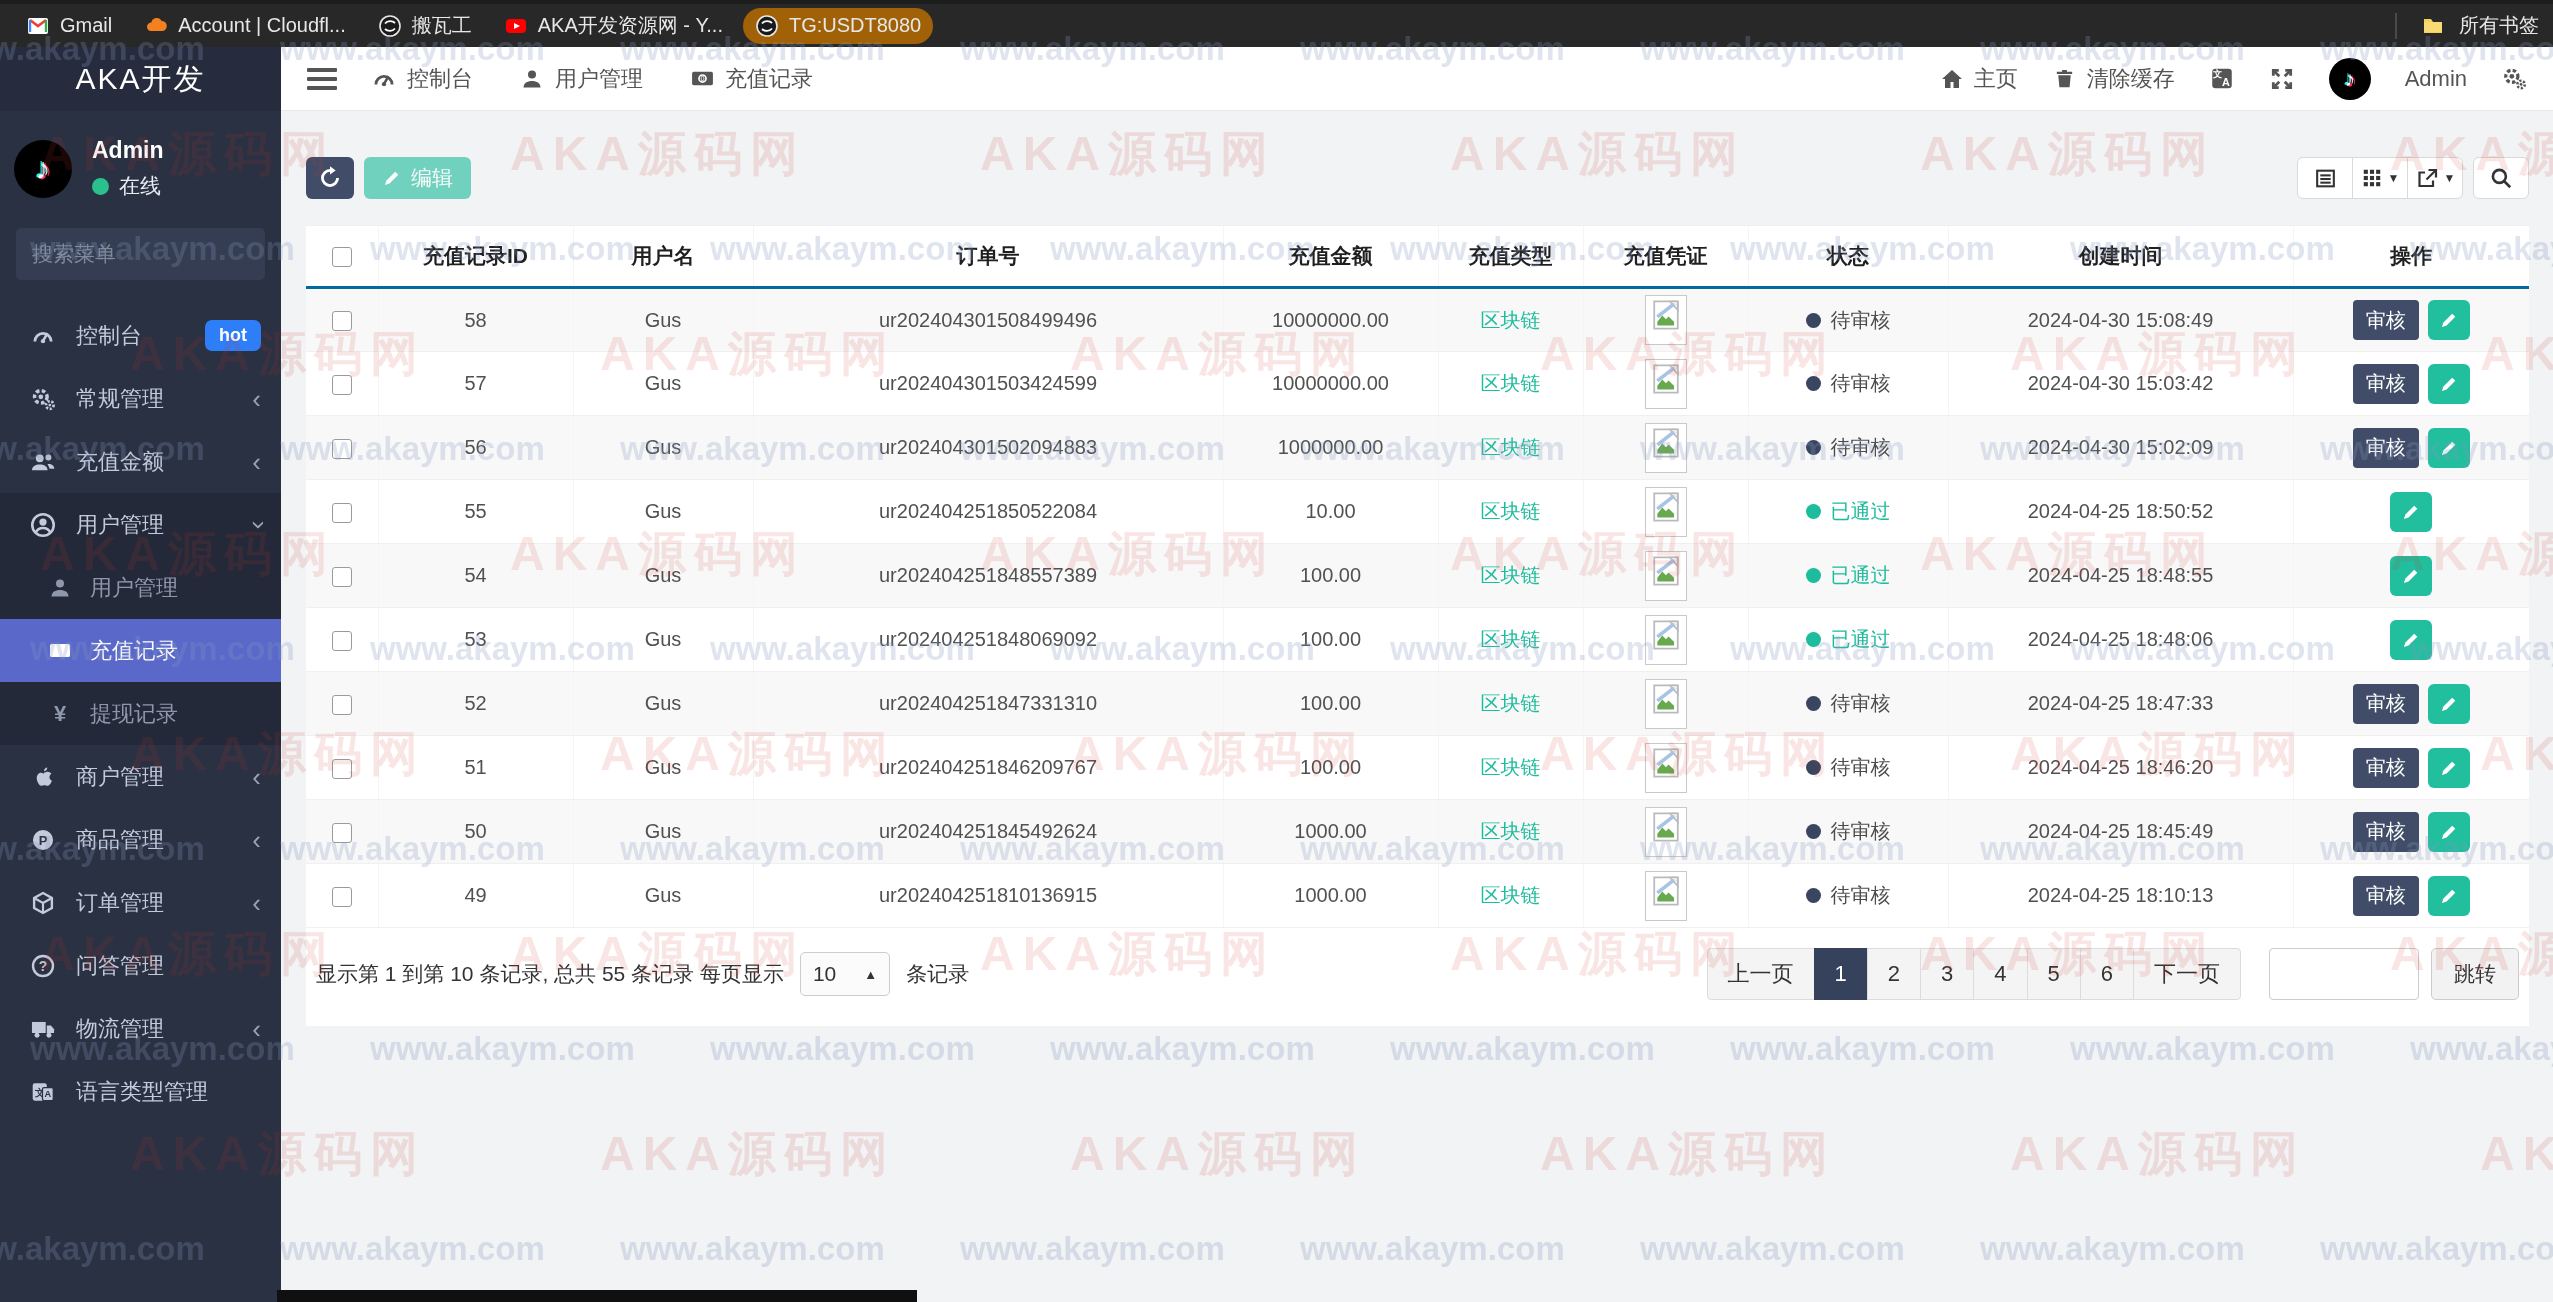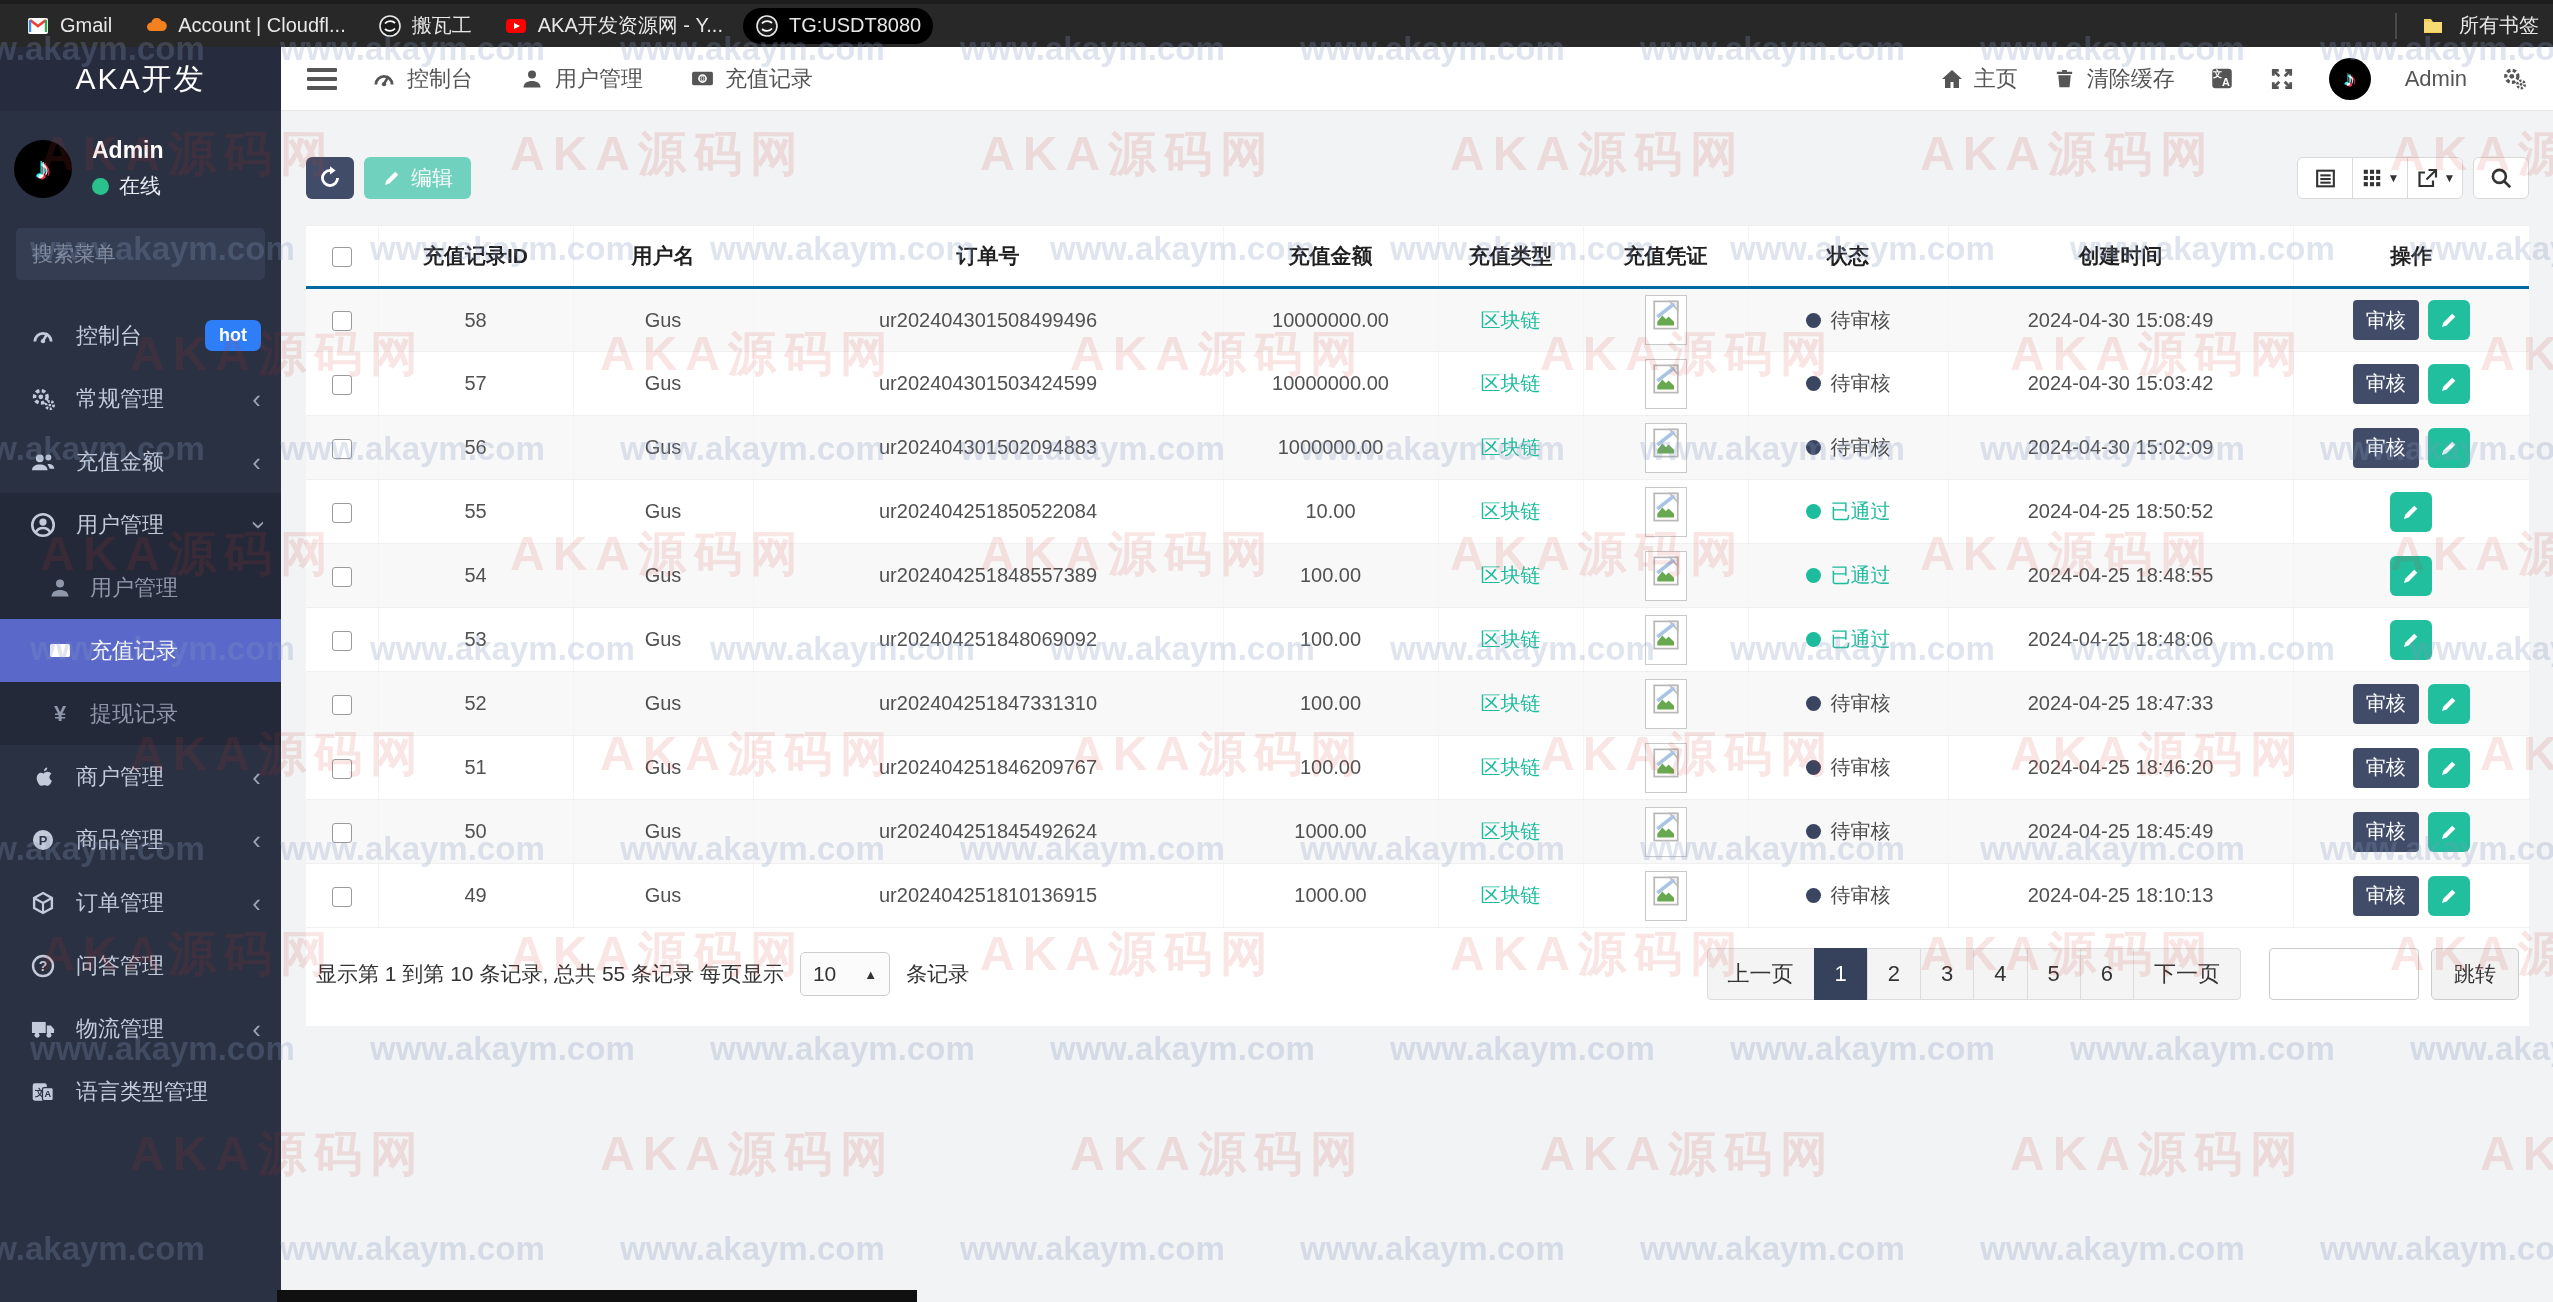--- a/index.html
+++ b/index.html
@@ -2,21 +2,21 @@
 <html><head>
 <meta charset="utf-8">
 <style>
   * { margin:0; padding:0; box-sizing:border-box; }
   html,body { width:2553px; height:1302px; overflow:hidden; }
   body { font-family:"Liberation Sans","DejaVu Sans",sans-serif; font-size:21px; background:#f2f3f5; position:relative; }
 
   
   .bookmarks-bar { height:47px; background:#282828; display:flex; align-items:center; padding:0 14px; gap:8px; border-top:4px solid #1d1d1d; }
   .bookmark { display:flex; align-items:center; gap:10px; color:#e7e7e7; font-size:20px; padding:6px 12px; border-radius:18px; white-space:nowrap; }
-  .bookmark.pill { background:#000000;align-items:center; }
+  .bookmark.pill { background:#a16207;align-items:center; }
   .bookmarks-right { margin-left:auto; display:flex; align-items:center; gap:14px; color:#e7e7e7; font-size:20px; }
   .bm-divider { width:2px; height:26px; background:#4a4a4a; margin-right:10px; }
   .bm-icon { width:24px; height:24px; display:inline-flex; align-items:center; justify-content:center; flex:0 0 auto; }
 
   
   .app { display:flex; height:1255px; }
   .sidebar { width:281px; background:#2a3142; flex:0 0 281px; display:flex; flex-direction:column; color:#c3cbdb; }
   .main { flex:1; display:flex; flex-direction:column; min-width:0; }
 
   

